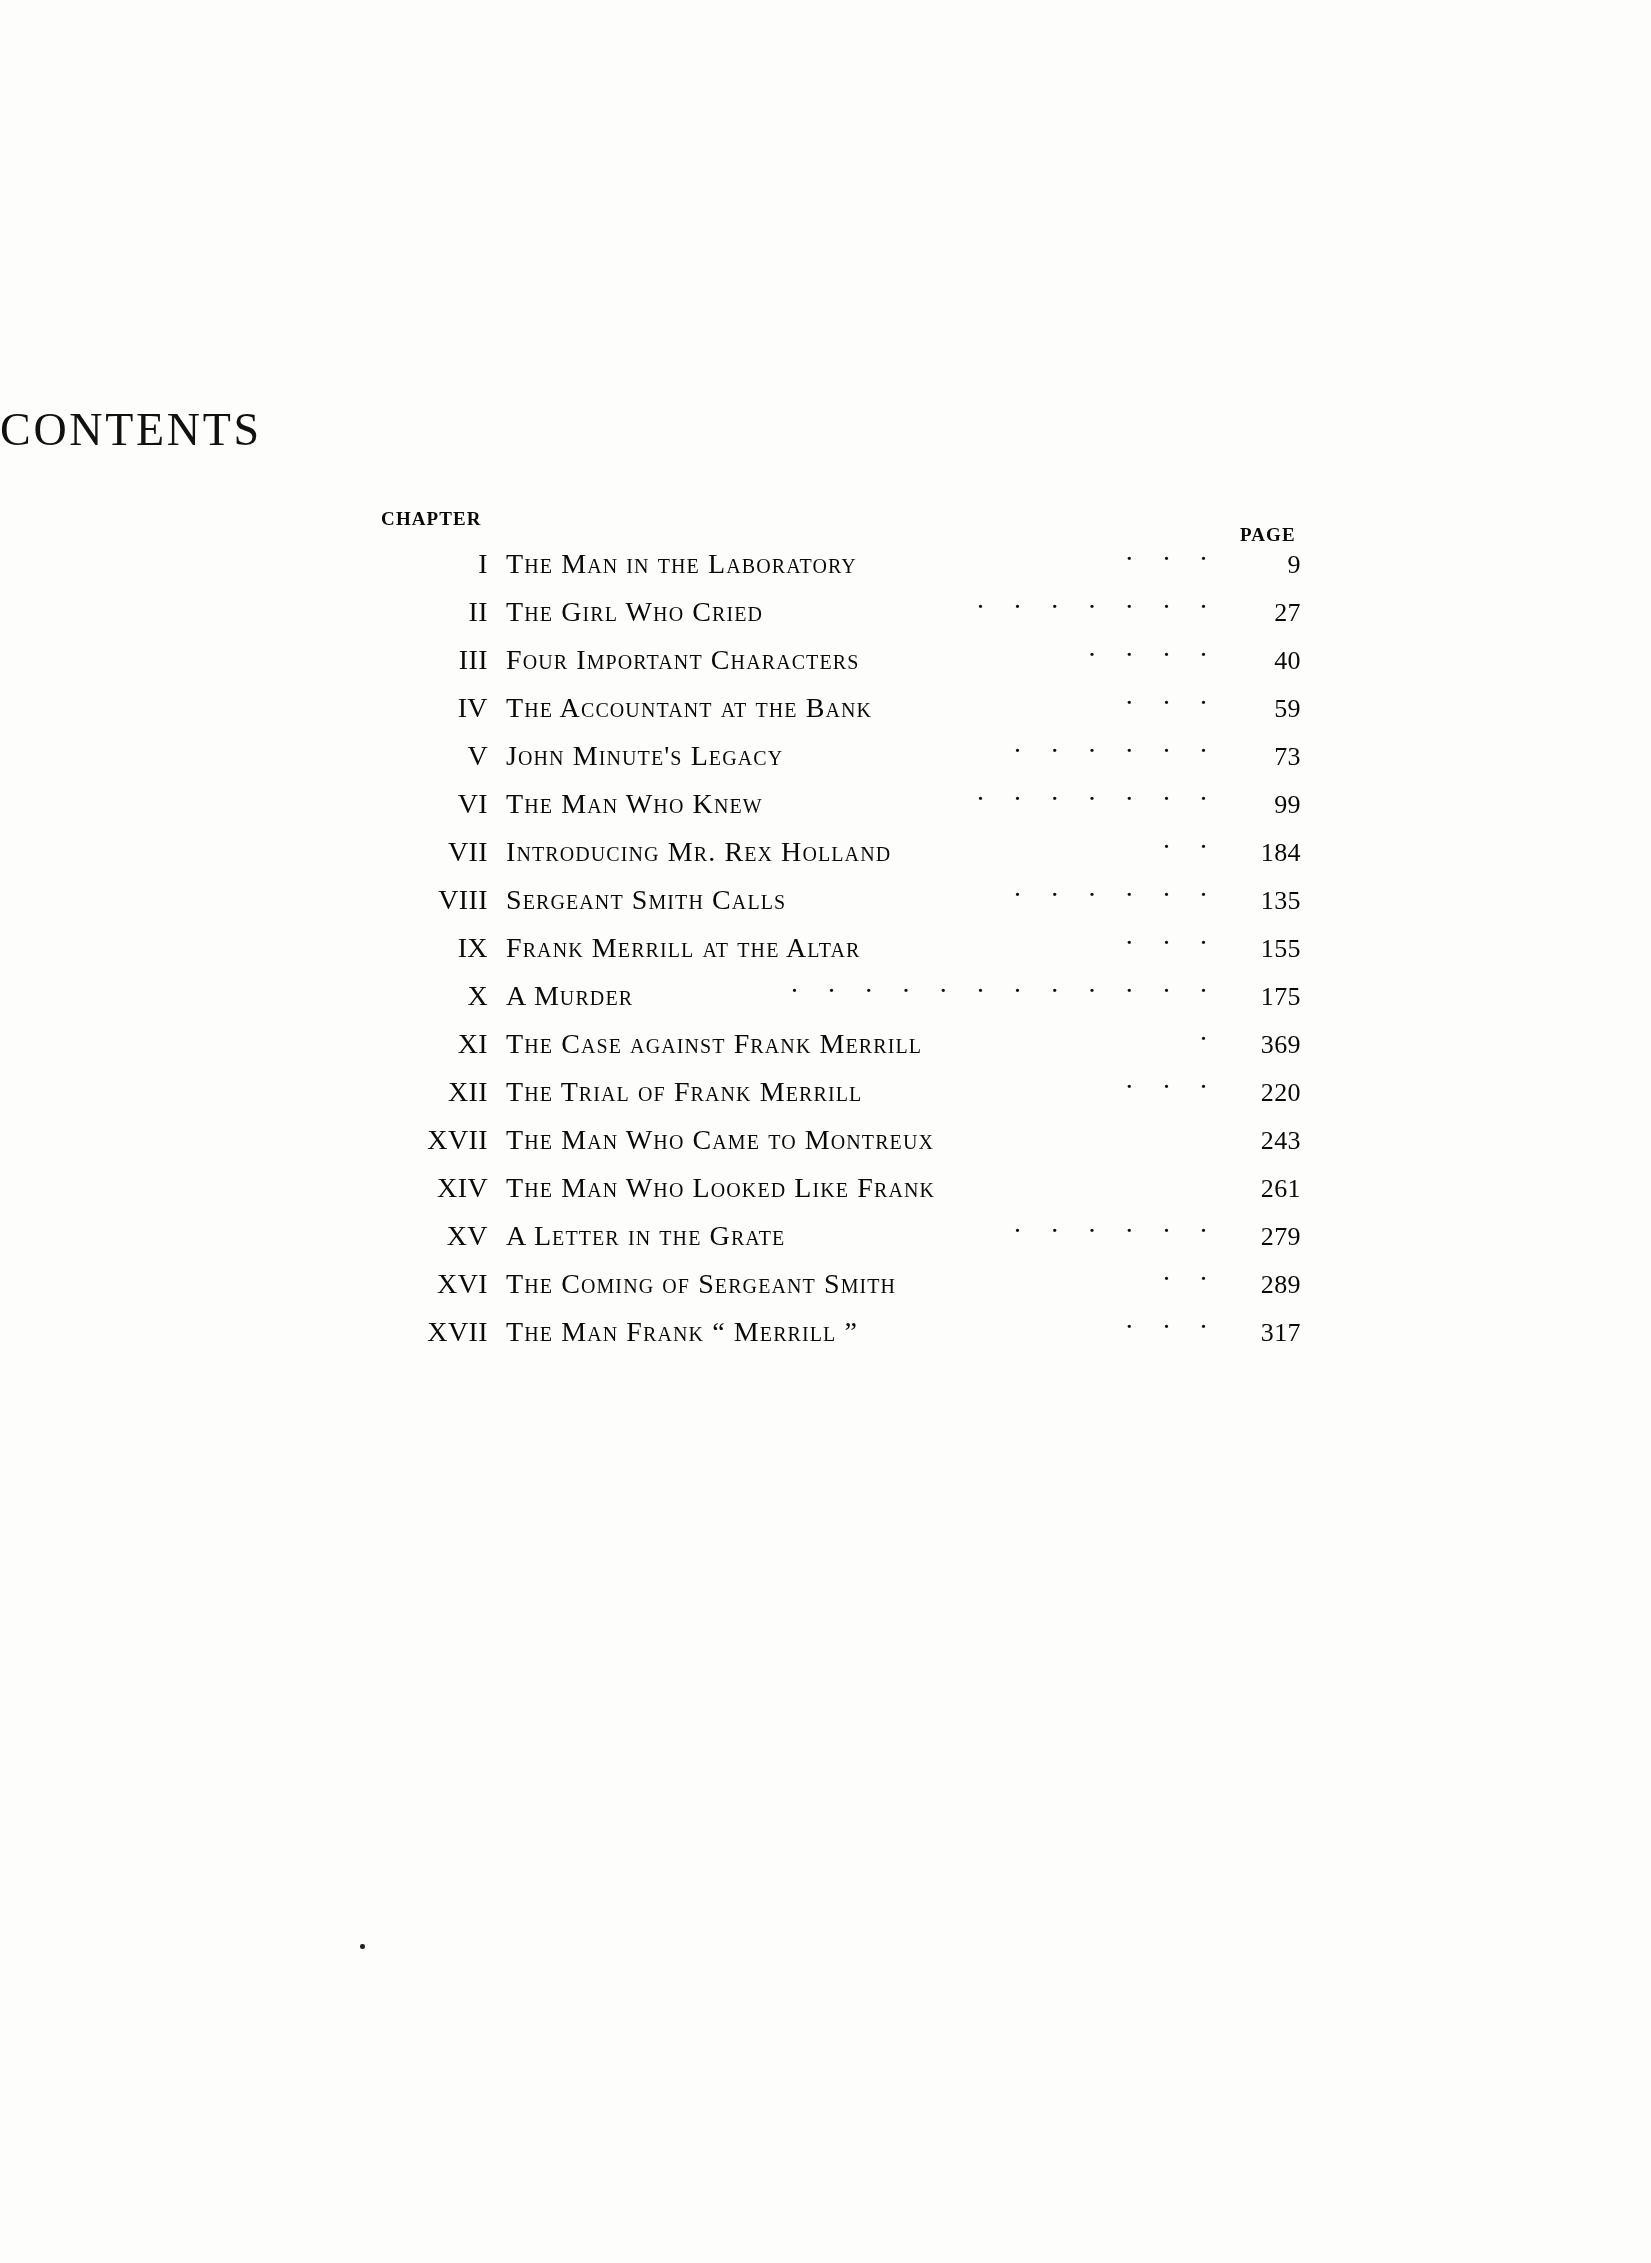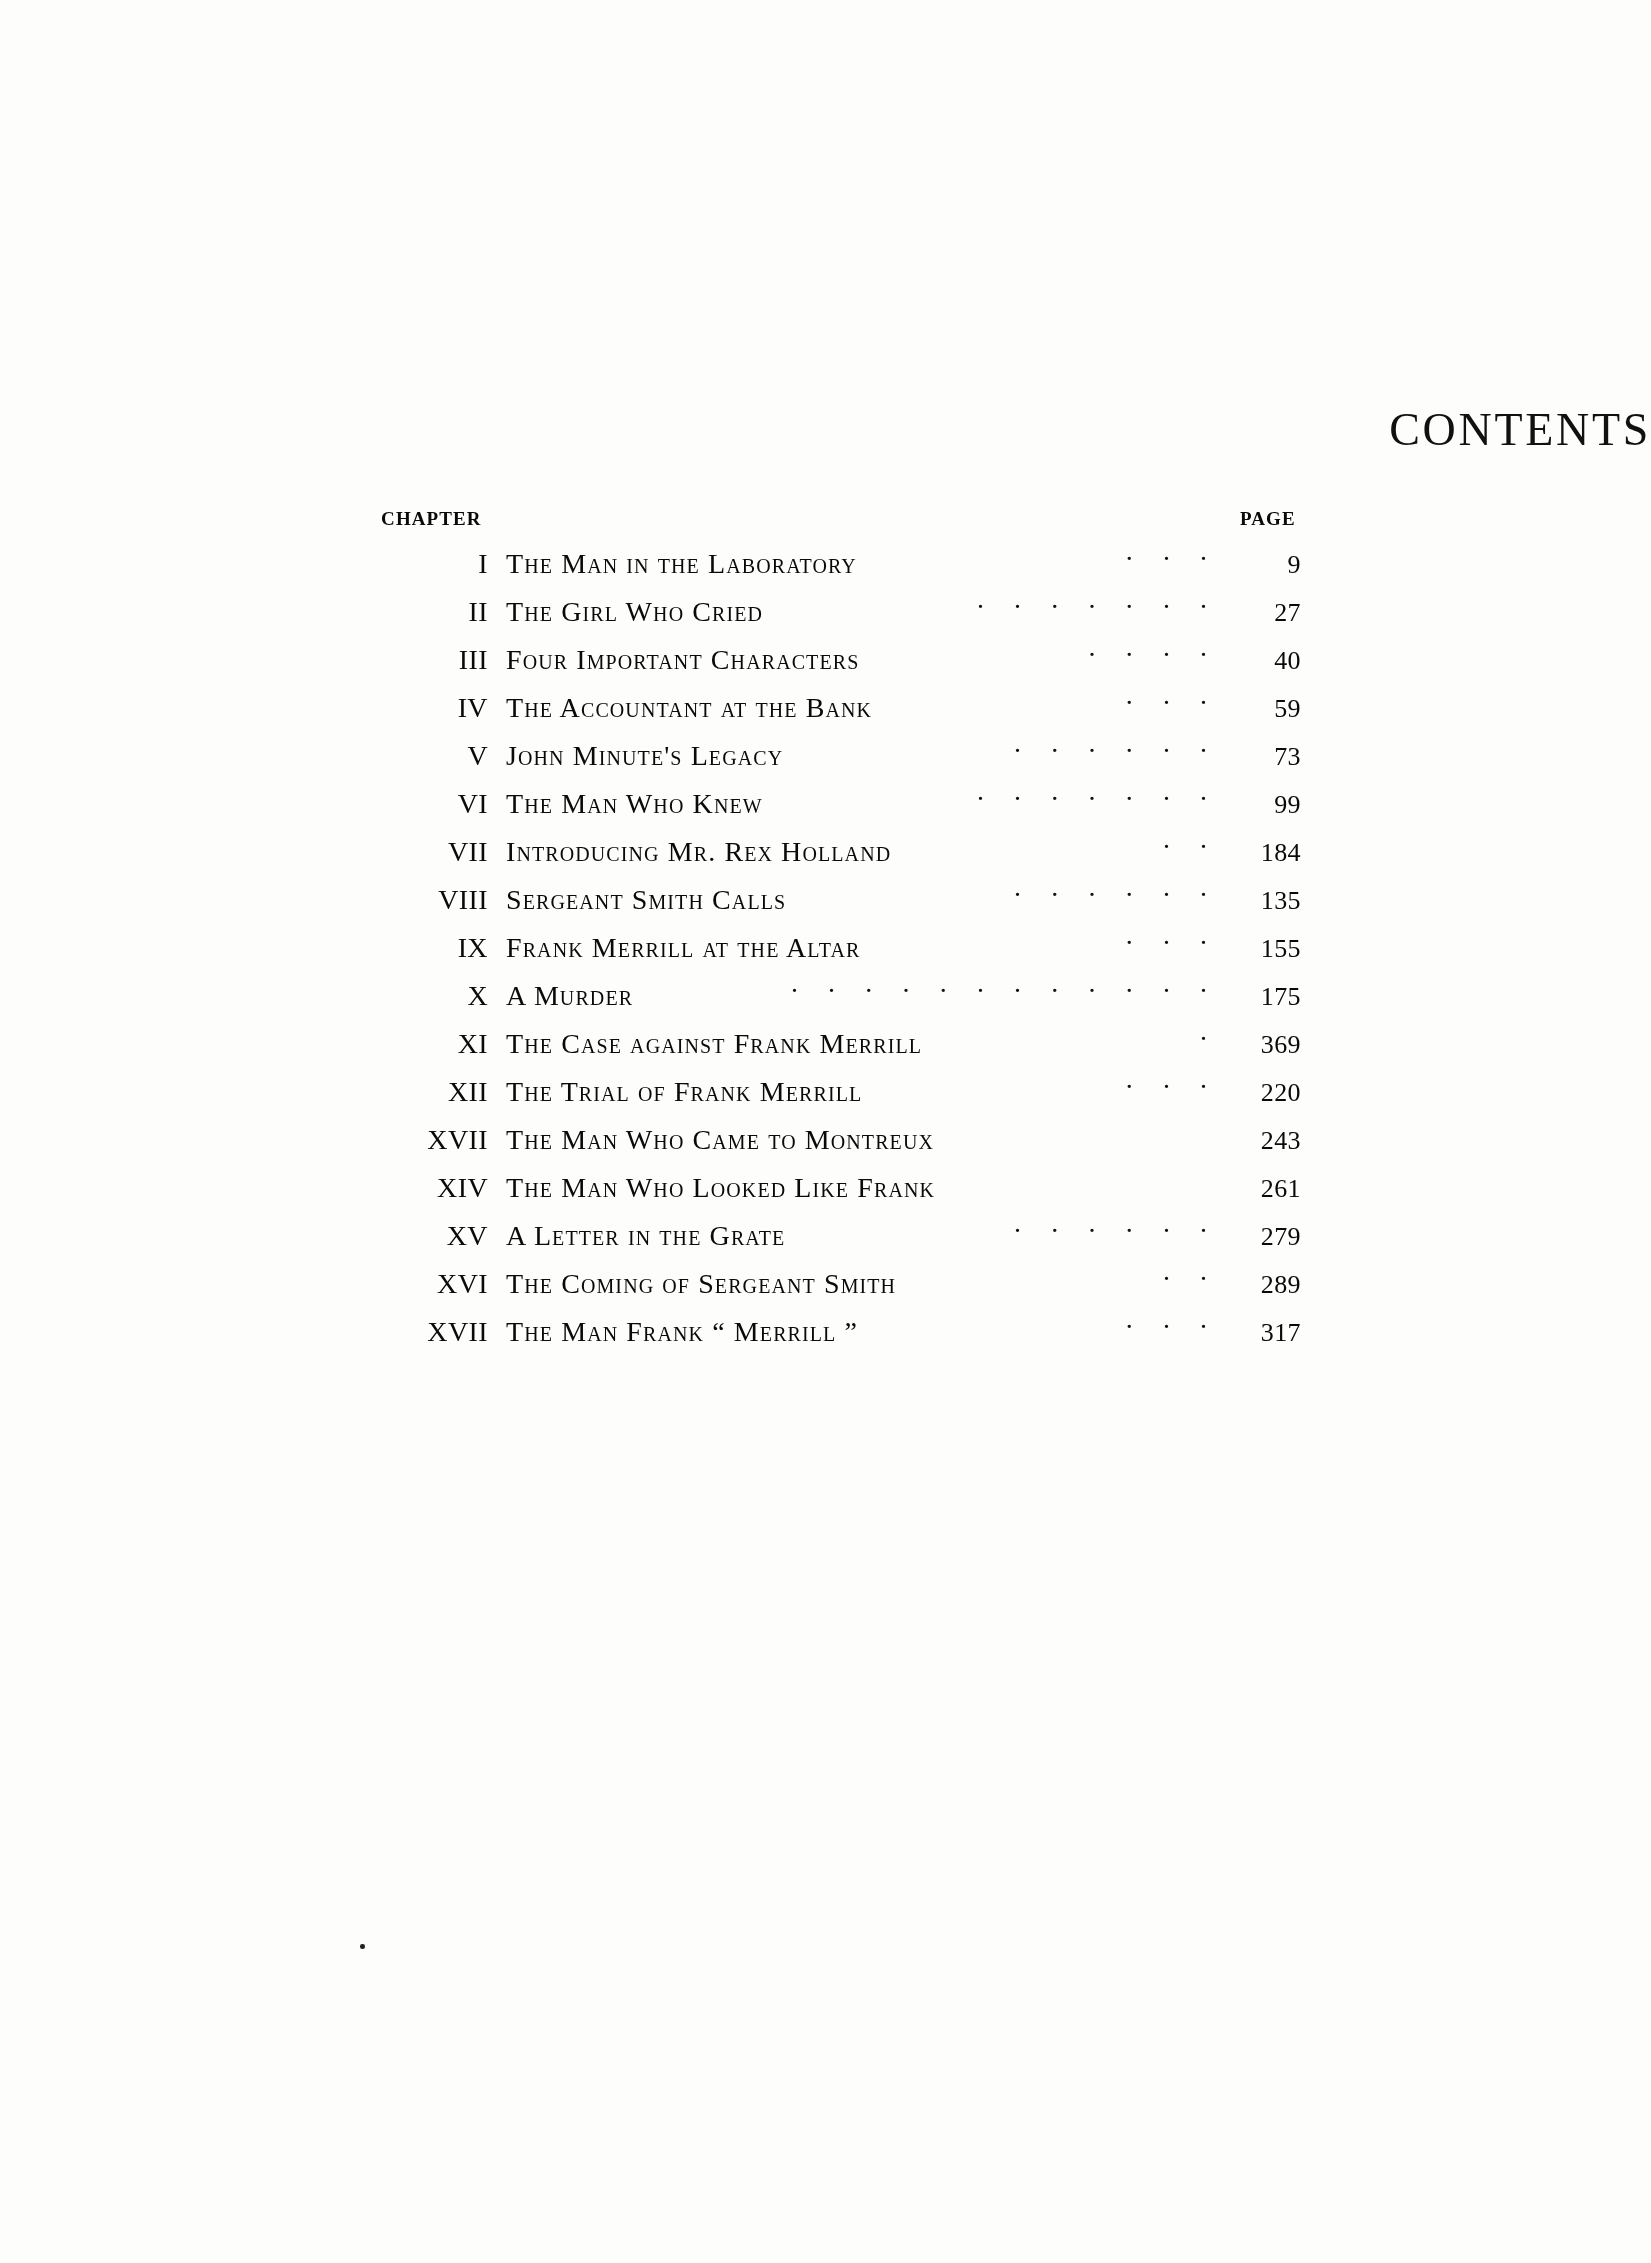--- a/index.html
+++ b/index.html
@@ -20,21 +20,21 @@
     width: 1651px;
     height: 2263px;
     background: #fdfdfb;
     overflow: hidden;
   }
   .contents-title {
     position: absolute;
     left: 0;
     top: 403px;
     width: 1651px;
-    text-align: right;
+    text-align: left;
     font-size: 46px;
     letter-spacing: 2.7px;
     font-family: "Liberation Serif", serif;
     color: #111;
   }
   .toc {
     position: absolute;
     left: 374px;
     top: 508px;
     width: 927px;
@@ -48,21 +48,21 @@
     font-variant: small-caps;
   }
   .toc-head .ch {
     position: absolute;
     left: 7.1px;
     top: 0;
   }
   .toc-head .pg {
     position: absolute;
     right: 5.3px;
-    top: 0;
+    top: 16px;
   }
   .row {
     display: flex;
     align-items: baseline;
     height: 48px;
     font-size: 28px;
   }
   .num {
     width: 114px;
     text-align: right;

